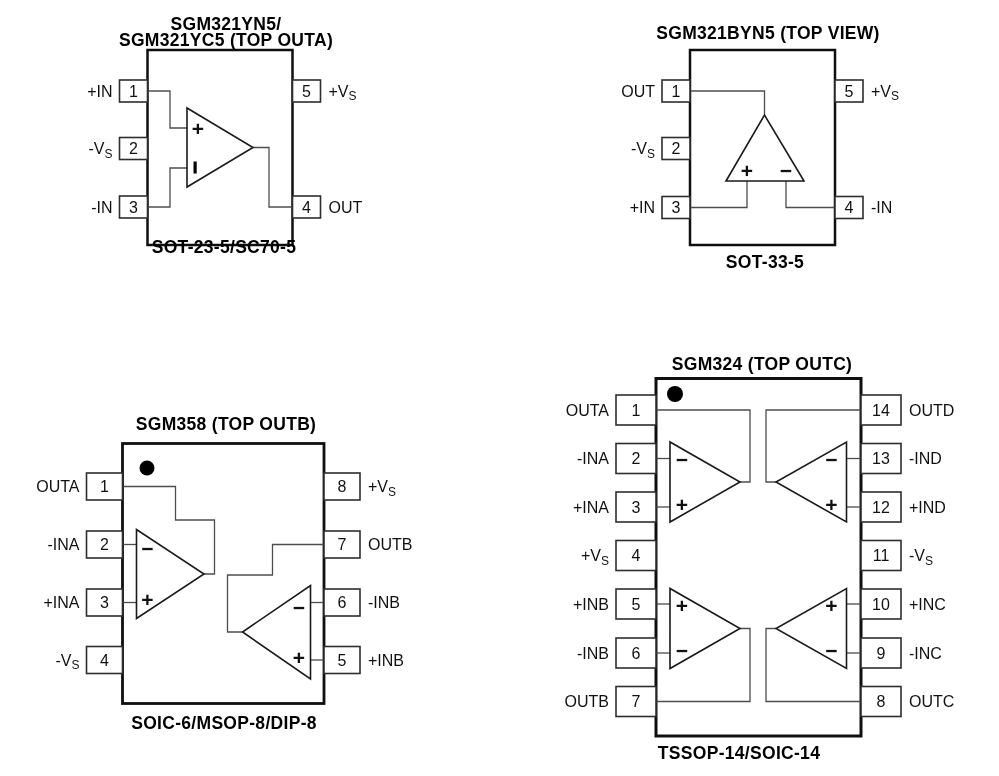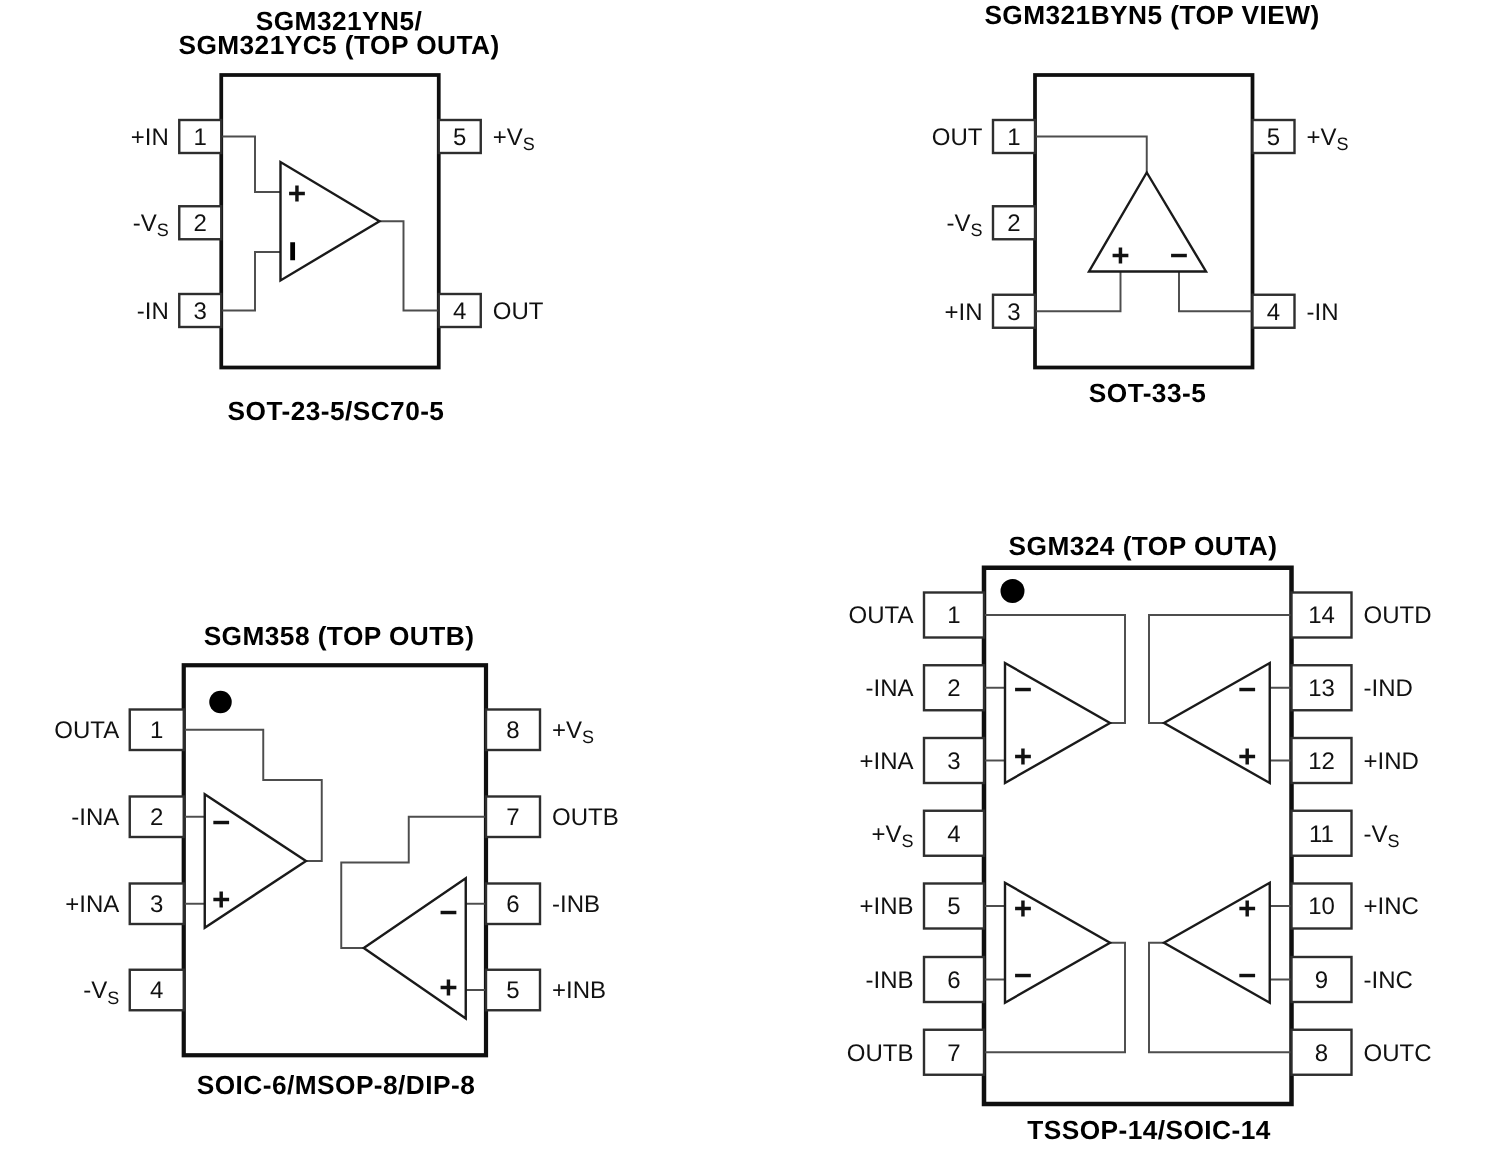--- a/index.html
+++ b/index.html
@@ -184,31 +184,31 @@
         <text x="909" y="609.6" class="plabel start"><tspan>+INC</tspan></text>
         <rect x="861" y="638" width="40" height="30" class="pinbox"></rect>
         <text x="881" y="658.6" class="pnum">9</text>
         <text x="909" y="658.6" class="plabel start"><tspan>-INC</tspan></text>
         <rect x="861" y="686.5" width="40" height="30" class="pinbox"></rect>
         <text x="881" y="707.1" class="pnum">8</text>
         <text x="909" y="707.1" class="plabel start"><tspan>OUTC</tspan></text>
       </g>
     </svg>
 
-  <div class="t" style="left:226px;top:6px">
+  <div class="t" style="left:226px;top:16px">
     <div>SGM321YN5/</div>
     <div>SGM321YC5 (TOP OUTA)</div>
   </div>
-  <div class="t" style="left:768px;top:2px">
+  <div class="t" style="left:768px;top:25px">
     <div>SGM321BYN5 (TOP VIEW)</div>
   </div>
   <div class="t" style="left:226px;top:416px">
     <div>SGM358 (TOP OUTB)</div>
   </div>
   <div class="t" style="left:762px;top:356px">
-    <div>SGM324 (TOP OUTA)</div>
-  </div>
-
-  <div class="t" style="left:224px;top:266px">SOT-23-5/SC70-5</div>
+    <div>SGM324 (TOP OUTC)</div>
+  </div>
+
+  <div class="t" style="left:224px;top:239px">SOT-23-5/SC70-5</div>
   <div class="t" style="left:765px;top:254px">SOT-33-5</div>
   <div class="t" style="left:224px;top:715px">SOIC-6/MSOP-8/DIP-8</div>
-  <div class="t" style="left:766px;top:745px">TSSOP-14/SOIC-14</div>
+  <div class="t" style="left:739px;top:745px">TSSOP-14/SOIC-14</div>
 </div>
 
 </body></html>

